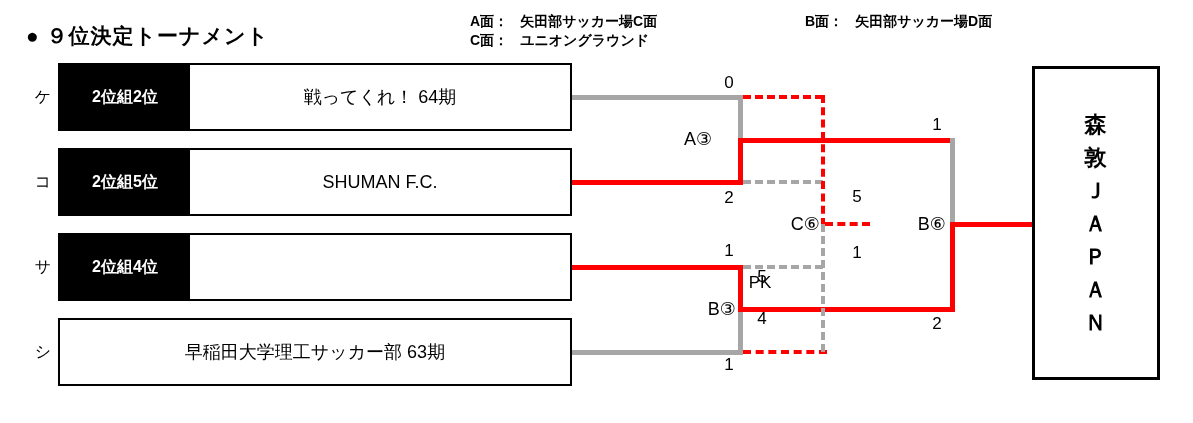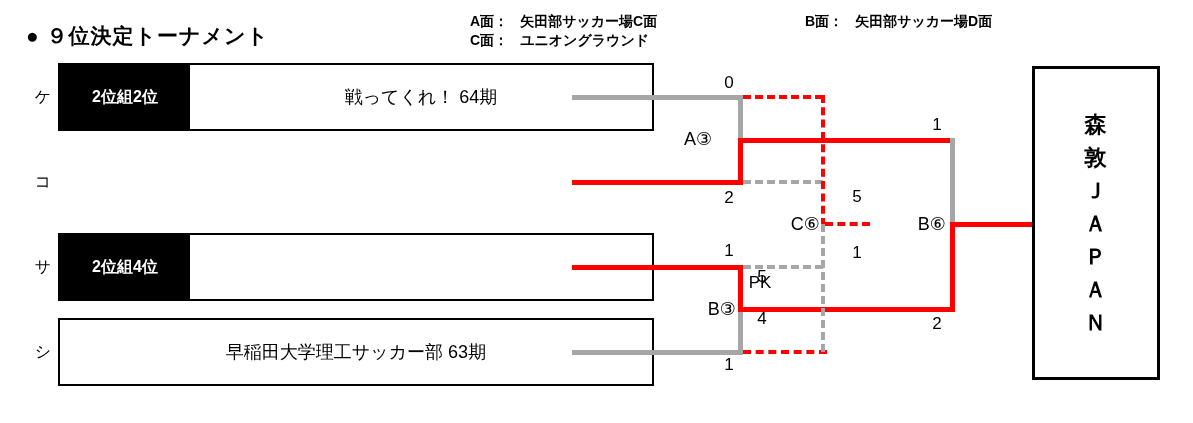--- a/index.html
+++ b/index.html
@@ -6,21 +6,21 @@
   .canvas{
     position:relative;width:1193px;height:423px;background:#ffffff;
     font-family:"Liberation Sans","DejaVu Sans",sans-serif;color:#000;overflow:hidden;
   }
   
   .title{position:absolute;left:26px;top:22px;font-size:21px;font-weight:bold;letter-spacing:1px;}
   .venue{position:absolute;font-size:14px;font-weight:bold;line-height:18px;white-space:nowrap;}
   .venue .vlabel{margin-right:12px;}
   
   .kana{position:absolute;left:30px;width:26px;height:68px;display:flex;align-items:center;justify-content:center;font-size:16px;}
-  .trow{position:absolute;left:58px;width:596px;height:68px;display:flex;border:2px solid #000;box-sizing:border-box;background:#fff;}
+  .trow{position:absolute;left:58px;width:514px;height:68px;display:flex;border:2px solid #000;box-sizing:border-box;background:#fff;}
   .seed{width:130px;background:#000;color:#fff;display:flex;align-items:center;justify-content:center;font-size:16px;font-weight:bold;flex:none;}
   .tname{flex:1;display:flex;align-items:center;justify-content:center;font-size:18px;background:#fff;white-space:nowrap;}
   
   .hl{position:absolute;height:5px;}
   .vl{position:absolute;width:5px;}
   .win{background:var(--win,#ff0000);}
   .lose{background:var(--lose,#a6a6a6);}
   .dh{position:absolute;height:0;border-top:4px dashed;}
   .dv{position:absolute;width:0;border-left:4px dashed;}
   .dwin{border-color:var(--win,#ff0000);}
@@ -50,20 +50,24 @@
   </div>
 
   <div class="kana" style="top:63px;">ケ</div>
   <div class="kana" style="top:148px;">コ</div>
   <div class="kana" style="top:233px;">サ</div>
   <div class="kana" style="top:318px;">シ</div>
 
   <div class="trow" style="top:63px;">
     <div class="seed">2位組2位</div>
     <div class="tname">戦ってくれ！ 64期</div>
+  </div>
+  <div class="trow" style="top:148px;">
+    <div class="seed">2位組5位</div>
+    <div class="tname">SHUMAN F.C.</div>
   </div>
   <div class="trow" style="top:233px;text-decoration:underline;">
     <div class="seed">2位組4位</div>
   </div>
   <div class="trow" style="top:318px;">
     <div class="tname">早稲田大学理工サッカー部 63期</div>
   </div>
 
   <div class="hl lose" style="left:572px;top:95px;width:171px;"></div>
   <div class="hl win" style="left:572px;top:180px;width:171px;"></div>

